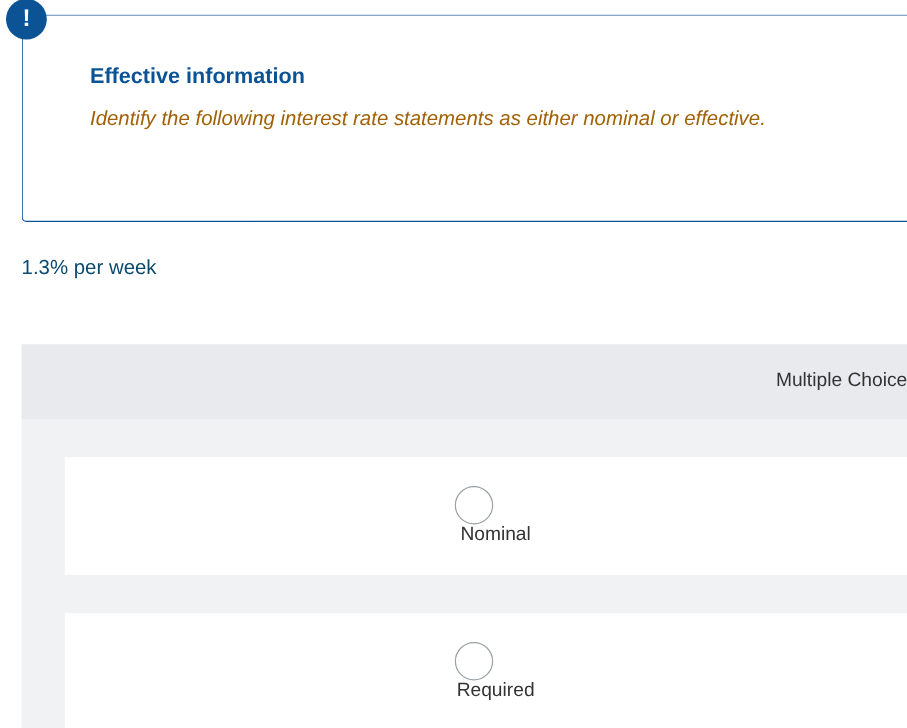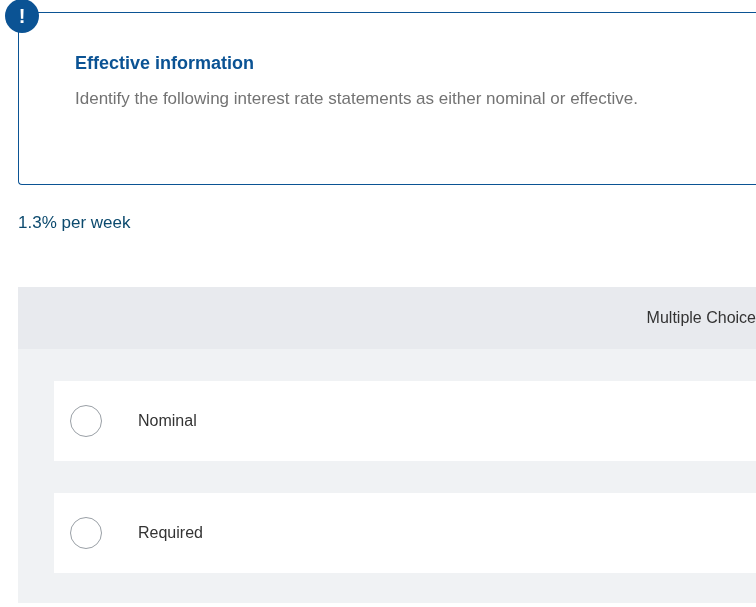--- a/index.html
+++ b/index.html
@@ -40,23 +40,24 @@
       font-weight: bold;
       font-size: 20px;
     }
     .info-title {
       color: #0b5394;
       font-weight: 700;
       font-size: 18px;
       margin-bottom: 12px;
     }
     .info-text {
-      color: #737373;
+      color: #a16207;
       font-size: 17px;
       line-height: 1.5;
+      font-style: italic;
     }
     .question-text {
       margin: 28px 0 0 18px;
       font-size: 17px;
       color: #0c4a6e;
     }
     .mc-container {
       margin: 54px 0 0 18px;
       background: #f0f2f4;
       padding-bottom: 30px;
@@ -68,20 +69,21 @@
       color: #333333;
       background: #e8eaee;
     }
     .mc-option {
       background: #ffffff;
       margin: 32px 0 0 36px;
       padding: 24px 0 24px 16px;
       display: flex;
       align-items: center;
       cursor: pointer;
+      flex-direction: column;
     }
     .mc-radio {
       width: 32px;
       height: 32px;
       border: 1.5px solid #9aa0a6;
       border-radius: 50%;
       margin-right: 36px;
       flex-shrink: 0;
       background: #ffffff;
     }

